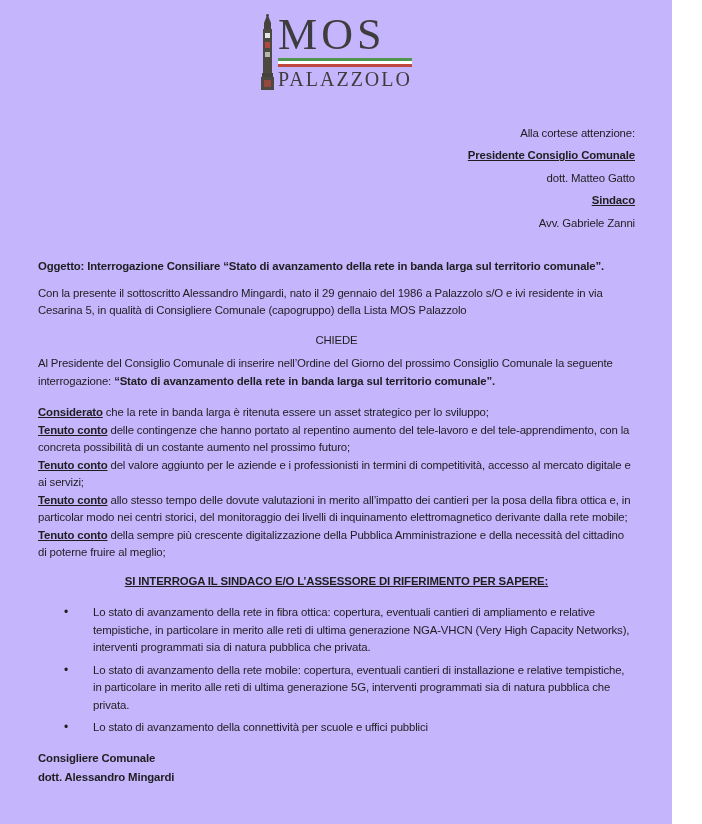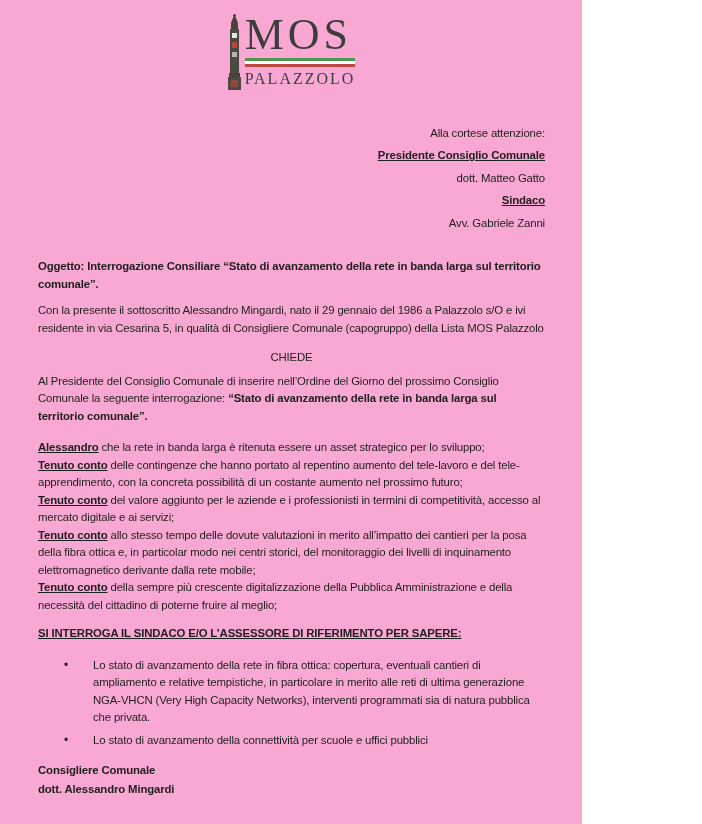--- a/index.html
+++ b/index.html
@@ -5,23 +5,23 @@
   :root{
     --green:#4f9651;
     --red:#c0473f;
     --text:#1e1e1e;
     --logo-ink:#3d3d3d;
   }
   *{box-sizing:border-box;}
   html,body{margin:0;padding:0;background:#ffffff;}
   .page{
     position:relative;
-    width:582px;
+    width:672px;
     height:824px;
-    background:#f9a8d4;
+    background:#c4b5fd;
     overflow:hidden;
     font-family:"Liberation Sans","DejaVu Sans",sans-serif;
     font-size:11.4px;
     letter-spacing:-0.15px;
     line-height:17.5px;
     color:var(--text);
   }
   .content{padding:0 37px 0 38px;}
 
   
@@ -34,39 +34,39 @@
     font-size:44px;line-height:42px;letter-spacing:4px;
     color:var(--logo-ink);font-weight:500;
   }
   .tricolor{width:100%;margin:2px 0 1px;}
   .stripe{height:3px;width:100%;}
   .stripe.green{background:var(--green);}
   .stripe.white{background:#ffffff;height:3px;}
   .stripe.red{background:var(--red);}
   .logo-pal{
     font-family:"Liberation Serif","DejaVu Serif",serif;
-    font-size:16px;line-height:22px;letter-spacing:2px;
+    font-size:20px;line-height:22px;letter-spacing:2px;
     color:var(--logo-ink);
   }
 
   
   .recipients{margin-top:32px;text-align:right;line-height:22.4px;}
   .bu{font-weight:bold;text-decoration:underline;}
 
   
   .subject{margin-top:24px;font-weight:bold;}
   .intro{margin-top:9px;}
   .chiede{margin-top:12px;text-align:center;}
   .request{margin-top:6px;}
   .request .bold{font-weight:bold;}
   .premises{margin-top:14px;}
   .premise{margin:0;}
   .lead{font-weight:bold;text-decoration:underline;}
   .heading{
-    margin-top:11px;font-weight:bold;
+    margin-top:11px;text-align:center;font-weight:bold;
   }
   .heading span{text-decoration:underline;}
   .bullets{margin:14px 0 0;padding:0 0 0 55px;list-style:none;}
   .bullets li{position:relative;line-height:17.5px;margin:0 0 5px 0;}
   .bullets li:last-child{margin-bottom:0;}
   .bullets li::before{
     content:"\2022";
     position:absolute;left:-29px;top:0;
     font-size:12px;
   }
@@ -117,31 +117,32 @@
 
     <div class="subject">Oggetto: Interrogazione Consiliare “Stato di avanzamento della rete in banda larga sul territorio comunale”.</div>
 
     <div class="intro">Con la presente il sottoscritto Alessandro Mingardi, nato il 29 gennaio del 1986 a Palazzolo s/O e ivi residente in via Cesarina 5, in qualità di Consigliere Comunale (capogruppo) della Lista MOS Palazzolo</div>
 
     <div class="chiede">CHIEDE</div>
 
     <div class="request"><span>Al Presidente del Consiglio Comunale di inserire nell’Ordine del Giorno del prossimo Consiglio Comunale la seguente interrogazione: </span><span class="bold">“Stato di avanzamento della rete in banda larga sul territorio comunale”.</span></div>
 
     <div class="premises">
-      <p class="premise"><span class="lead">Alessandro</span><span> che la rete in banda larga è ritenuta essere un asset strategico per lo sviluppo;</span></p>
+      <p class="premise"><span class="lead">Considerato</span><span> che la rete in banda larga è ritenuta essere un asset strategico per lo sviluppo;</span></p>
       <p class="premise"><span class="lead">Tenuto conto</span><span> delle contingenze che hanno portato al repentino aumento del tele-lavoro e del tele-apprendimento, con la concreta possibilità di un costante aumento nel prossimo futuro;</span></p>
       <p class="premise"><span class="lead">Tenuto conto</span><span> del valore aggiunto per le aziende e i professionisti in termini di competitività, accesso al mercato digitale e ai servizi;</span></p>
       <p class="premise"><span class="lead">Tenuto conto</span><span> allo stesso tempo delle dovute valutazioni in merito all’impatto dei cantieri per la posa della fibra ottica e, in particolar modo nei centri storici, del monitoraggio dei livelli di inquinamento elettromagnetico derivante dalla rete mobile;</span></p>
       <p class="premise"><span class="lead">Tenuto conto</span><span> della sempre più crescente digitalizzazione della Pubblica Amministrazione e della necessità del cittadino di poterne fruire al meglio;</span></p>
     </div>
 
     <div class="heading"><span>SI INTERROGA IL SINDACO E/O L’ASSESSORE DI RIFERIMENTO PER SAPERE:</span></div>
 
     <ul class="bullets">
       <li>Lo stato di avanzamento della rete in fibra ottica: copertura, eventuali cantieri di ampliamento e relative tempistiche, in particolare in merito alle reti di ultima generazione NGA-VHCN (Very High Capacity Networks), interventi programmati sia di natura pubblica che privata.</li>
+      <li>Lo stato di avanzamento della rete mobile: copertura, eventuali cantieri di installazione e relative tempistiche, in particolare in merito alle reti di ultima generazione 5G, interventi programmati sia di natura pubblica che privata.</li>
       <li>Lo stato di avanzamento della connettività per scuole e uffici pubblici</li>
     </ul>
 
     <div class="signature">
       <div>Consigliere Comunale</div>
       <div>dott. Alessandro Mingardi</div>
     </div>
 
   </div>
 </div>

